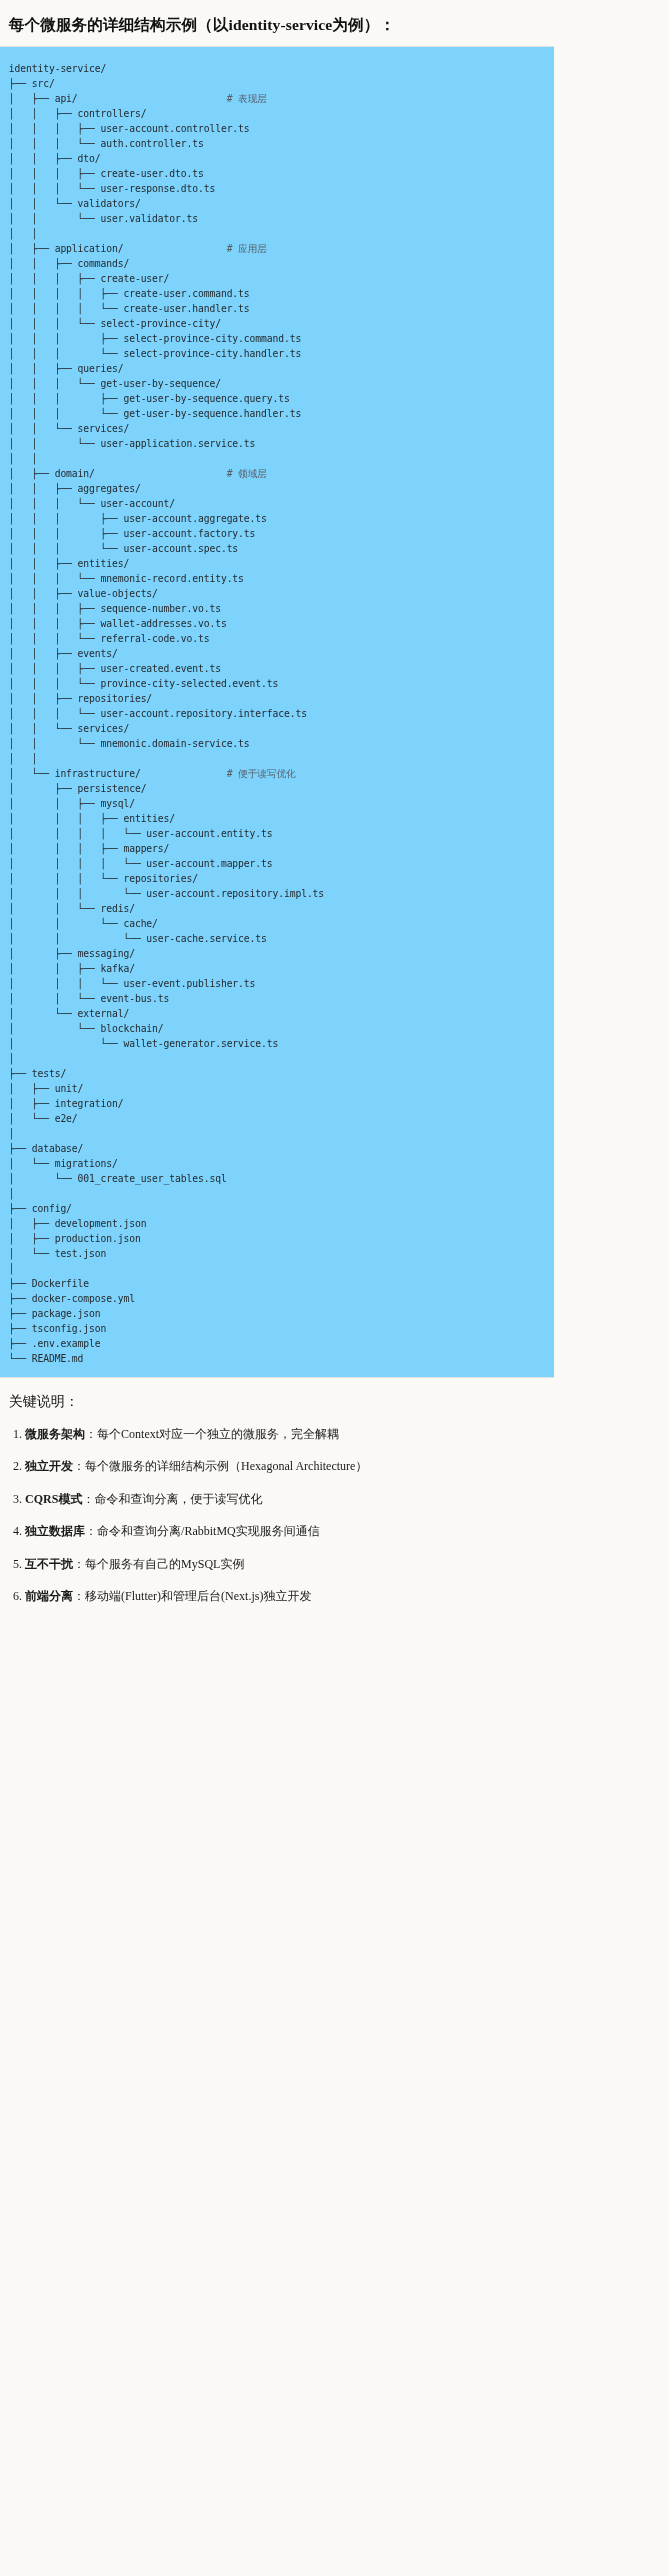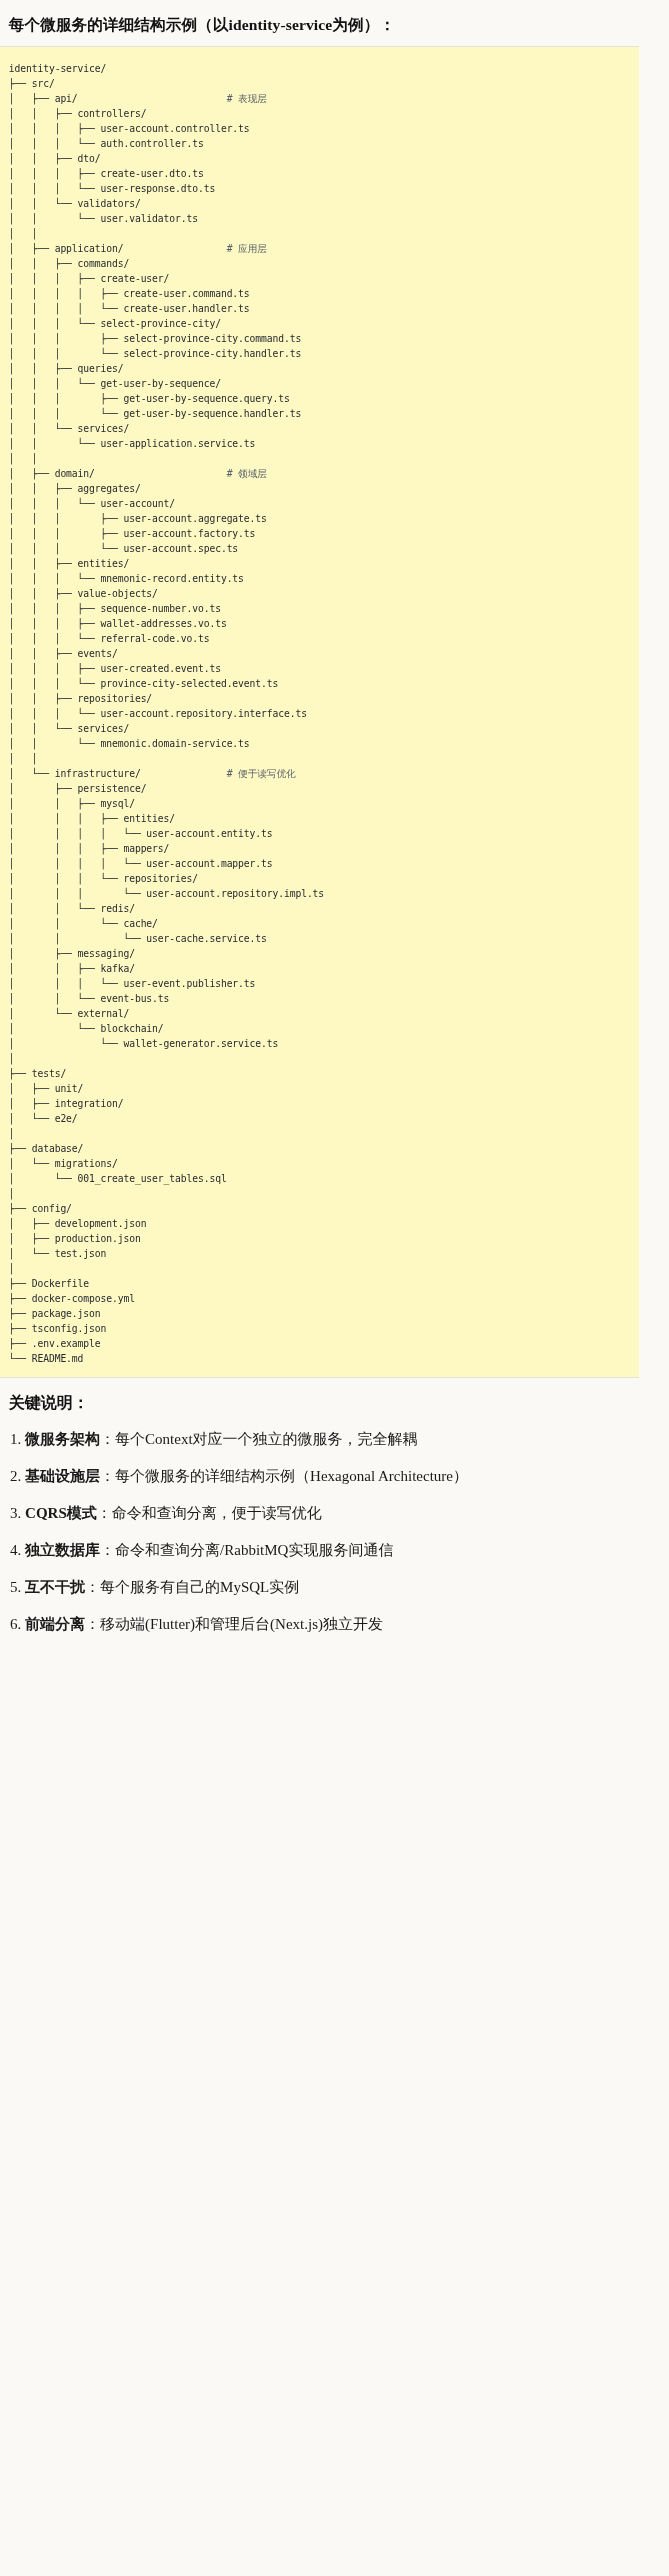--- a/index.html
+++ b/index.html
@@ -8,21 +8,21 @@
     padding: 0;
     background: #faf9f6;
   }
   body {
     width: 669px;
     font-family: "Liberation Serif", "DejaVu Serif", serif;
     color: #1a1a1a;
     -webkit-font-smoothing: antialiased;
   }
   .page {
-    width: 639px;
+    width: 554px;
     box-sizing: border-box;
     background: #faf9f6;
   }
 
   
   .doc-header {
     padding: 13.8px 8.8px 11.3px 8.8px;
     border-bottom: 0.6px solid #e3e1dc;
     background: #faf9f6;
   }
@@ -32,21 +32,21 @@
     font-weight: bold;
     font-size: 15.6px;
     line-height: 1.35;
     letter-spacing: 0.1px;
     color: #111111;
   }
 
   
   .tree-block {
     padding: 13.8px 8.8px 11.3px 8.8px;
-    background: #fef9c3;
+    background: #7dd3fc;
     border-bottom: 0.6px solid #e3e1dc;
   }
   pre.tree {
     margin: 0;
     font-family: "DejaVu Sans Mono", "Liberation Mono", monospace;
     font-size: 9.7px;
     line-height: 15px;
     color: #24292e;
     white-space: pre;
     letter-spacing: -0.1px;
@@ -54,32 +54,32 @@
   }
   .tree .cmt { color: #57606a; }
 
   
   .notes {
     padding: 15px 8.8px 16.3px 8.8px;
     background: #faf9f6;
   }
   .notes-title {
     margin: 0 0 13.8px 0;
-    font-size: 16px;
-    font-weight: bold;
+    font-size: 14px;
+    font-weight: normal;
     color: #111111;
     font-family: "Liberation Serif", "DejaVu Serif", serif;
   }
   ol.notes-list {
     margin: 0 0 13.8px 0;
     padding: 0 0 0 16.3px;
     list-style-type: decimal;
   }
   ol.notes-list li {
-    font-size: 15px;
+    font-size: 12px;
     line-height: 1.55;
     margin-bottom: 13.8px;
     color: #1a1a1a;
   }
   ol.notes-list li:last-child { margin-bottom: 16px; }
   ol.notes-list li .lbl {
     font-weight: bold;
   }
   .closing {
     margin: 16.3px 0 0 0;
@@ -188,21 +188,21 @@
   </section>
 
   <section class="notes">
     <h2 class="notes-title">关键说明：</h2>
 
     <ol class="notes-list">
       <li>
         <span class="lbl">微服务架构</span><span>：</span><span>每个Context对应一个独立的微服务，完全解耦</span>
       </li>
       <li>
-        <span class="lbl">基础设施层</span><span>：</span><span>每个微服务的详细结构示例（Hexagonal Architecture）</span>
+        <span class="lbl">独立开发</span><span>：</span><span>每个微服务的详细结构示例（Hexagonal Architecture）</span>
       </li>
       <li>
         <span class="lbl">CQRS模式</span><span>：</span><span>命令和查询分离，便于读写优化</span>
       </li>
       <li>
         <span class="lbl">独立数据库</span><span>：</span><span>命令和查询分离/RabbitMQ实现服务间通信</span>
       </li>
       <li>
         <span class="lbl">互不干扰</span><span>：</span><span>每个服务有自己的MySQL实例</span>
       </li>

